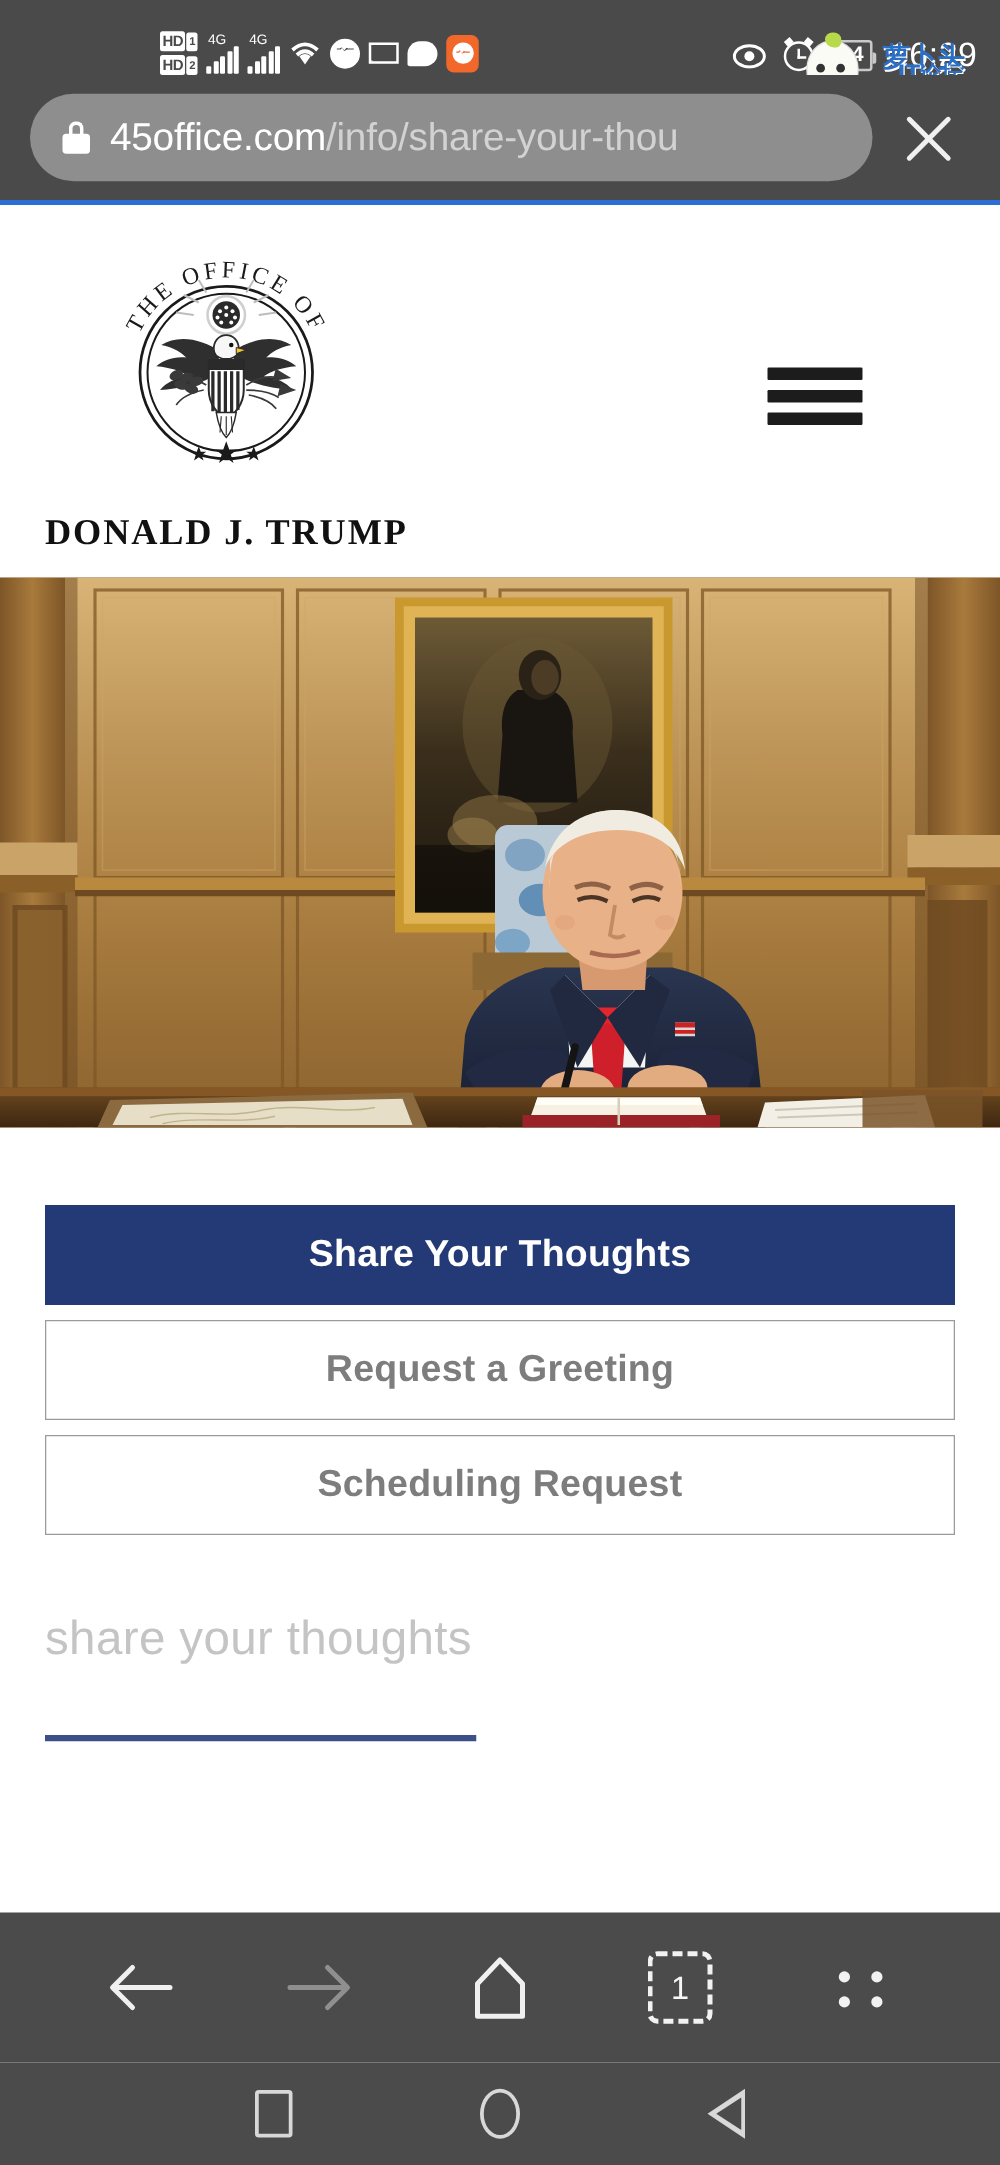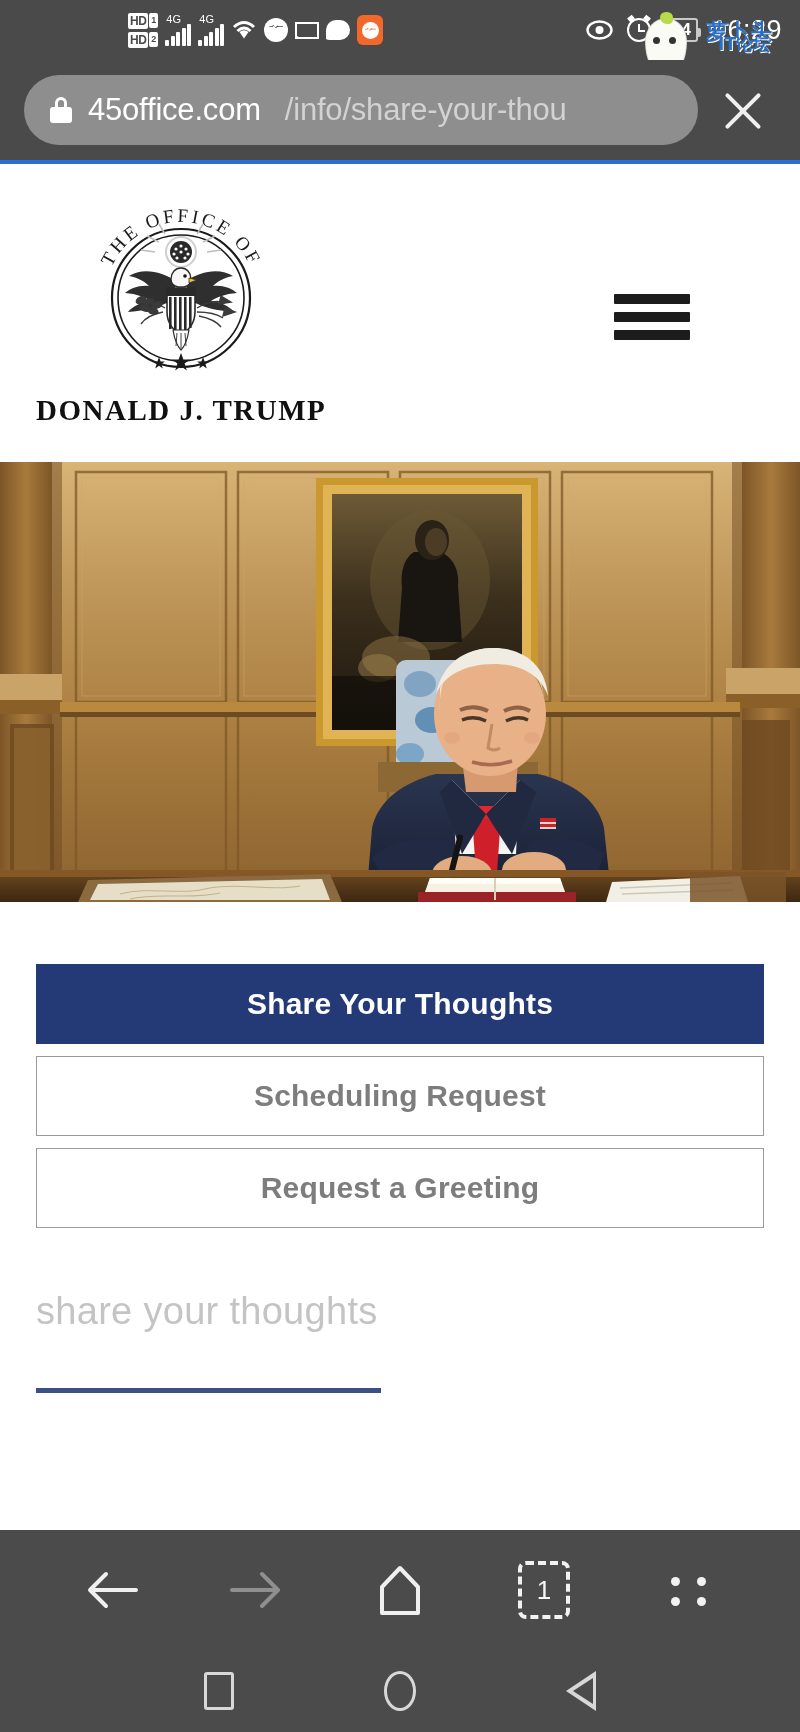--- a/index.html
+++ b/index.html
@@ -8,21 +8,21 @@
     font-family:"Liberation Sans", sans-serif;
     background:#ffffff;
     overflow:hidden;
     position:relative;
   }
 
   
   .statusbar{
     position:absolute; left:0; top:0; width:800px; height:60px;
     background:#4a4a4a;
-    display:flex; align-items:center; justify-content:space-between;
+    display:flex; align-items:flex-end; justify-content:space-between;
     padding:0 18px;
   }
   .sb-left{ display:flex; align-items:center; gap:7px; padding-left:110px;}
   .sb-right{ display:flex; align-items:center; gap:14px; position:relative; }
 
   .hd-stack{ display:flex; flex-direction:column; gap:3px; }
   .hd-badge{
     display:flex; align-items:center; gap:1px;
   }
   .hd-box{
@@ -124,21 +124,21 @@
     display:flex; align-items:center; padding:0 26px; gap:16px; overflow:hidden;
   }
   .lock-ic{ width:22px; height:26px; position:relative; flex:0 0 auto;}
   .lock-body{ position:absolute; bottom:0; left:0; width:22px; height:16px; background:#fff; border-radius:3px;}
   .lock-shackle{
     position:absolute; top:0; left:5px; width:12px; height:13px;
     border:3.5px solid #fff; border-bottom:none; border-radius:7px 7px 0 0;
   }
   .url-text{ font-size:31px; white-space:nowrap; letter-spacing:-0.2px; }
   .url-domain{ color:#ffffff; }
-  .url-path{ color:#d2d2d2;margin-left:24px; }
+  .url-path{ color:#d2d2d2; }
   .close-x{
     width:66px; height:66px; position:relative; flex:0 0 auto; margin-left:12px;
   }
   .close-x:before,.close-x:after{
     content:""; position:absolute; left:9px; top:32px; width:48px; height:4px;
     background:#f0f0f0; border-radius:2px;
   }
   .close-x:before{ transform:rotate(45deg); }
   .close-x:after{ transform:rotate(-45deg); }
 
@@ -156,21 +156,21 @@
     position:relative; height:298px; background:#fff;
   }
   .seal-block{
     position:absolute; left:36px; top:26px; width:290px; text-align:center;
   }
   .seal{
     width:200px; height:200px; margin:0 auto; position:relative;
   }
   .seal svg{ width:200px; height:200px; display:block; }
   .seal-name{
-    margin-top:4px; font-family:"Liberation Serif", serif; font-weight:bold;
+    margin-top:20px; font-family:"Liberation Serif", serif; font-weight:bold;
     font-size:29px; letter-spacing:1.5px; color:#111; white-space:nowrap;
   }
   .hamburger{
     position:absolute; right:110px; top:130px; width:76px; height:46px;
     display:flex; flex-direction:column; justify-content:space-between;
   }
   .hamburger span{ display:block; height:10px; background:#1c1c1c; border-radius:1px; }
 
   
   .hero{
@@ -594,22 +594,22 @@
 
       <path d="M612 420 L740 414 L748 440 L606 440 Z" fill="#f2efe6"></path>
       <path d="M620 426 L732 421" stroke="#cfc8b6" stroke-width="1.6"></path>
       <path d="M622 432 L734 428" stroke="#cfc8b6" stroke-width="1.6"></path>
       <rect x="690" y="410" width="96" height="30" fill="#7a5428" opacity="0.85"></rect>
     </svg>
   </div>
 
   <div class="btn-stack">
     <div class="btn btn-active">Share Your Thoughts</div>
+    <div class="btn btn-idle">Request a Greeting</div>
     <div class="btn btn-idle">Scheduling Request</div>
-    <div class="btn btn-idle">Request a Greeting</div>
   </div>
 
   <div class="field-wrap">
     <div class="field-placeholder">share your thoughts</div>
     <div class="field-underline"></div>
   </div>
 </div>
 
 <div class="browser-bar">
   <div class="bb-item">

